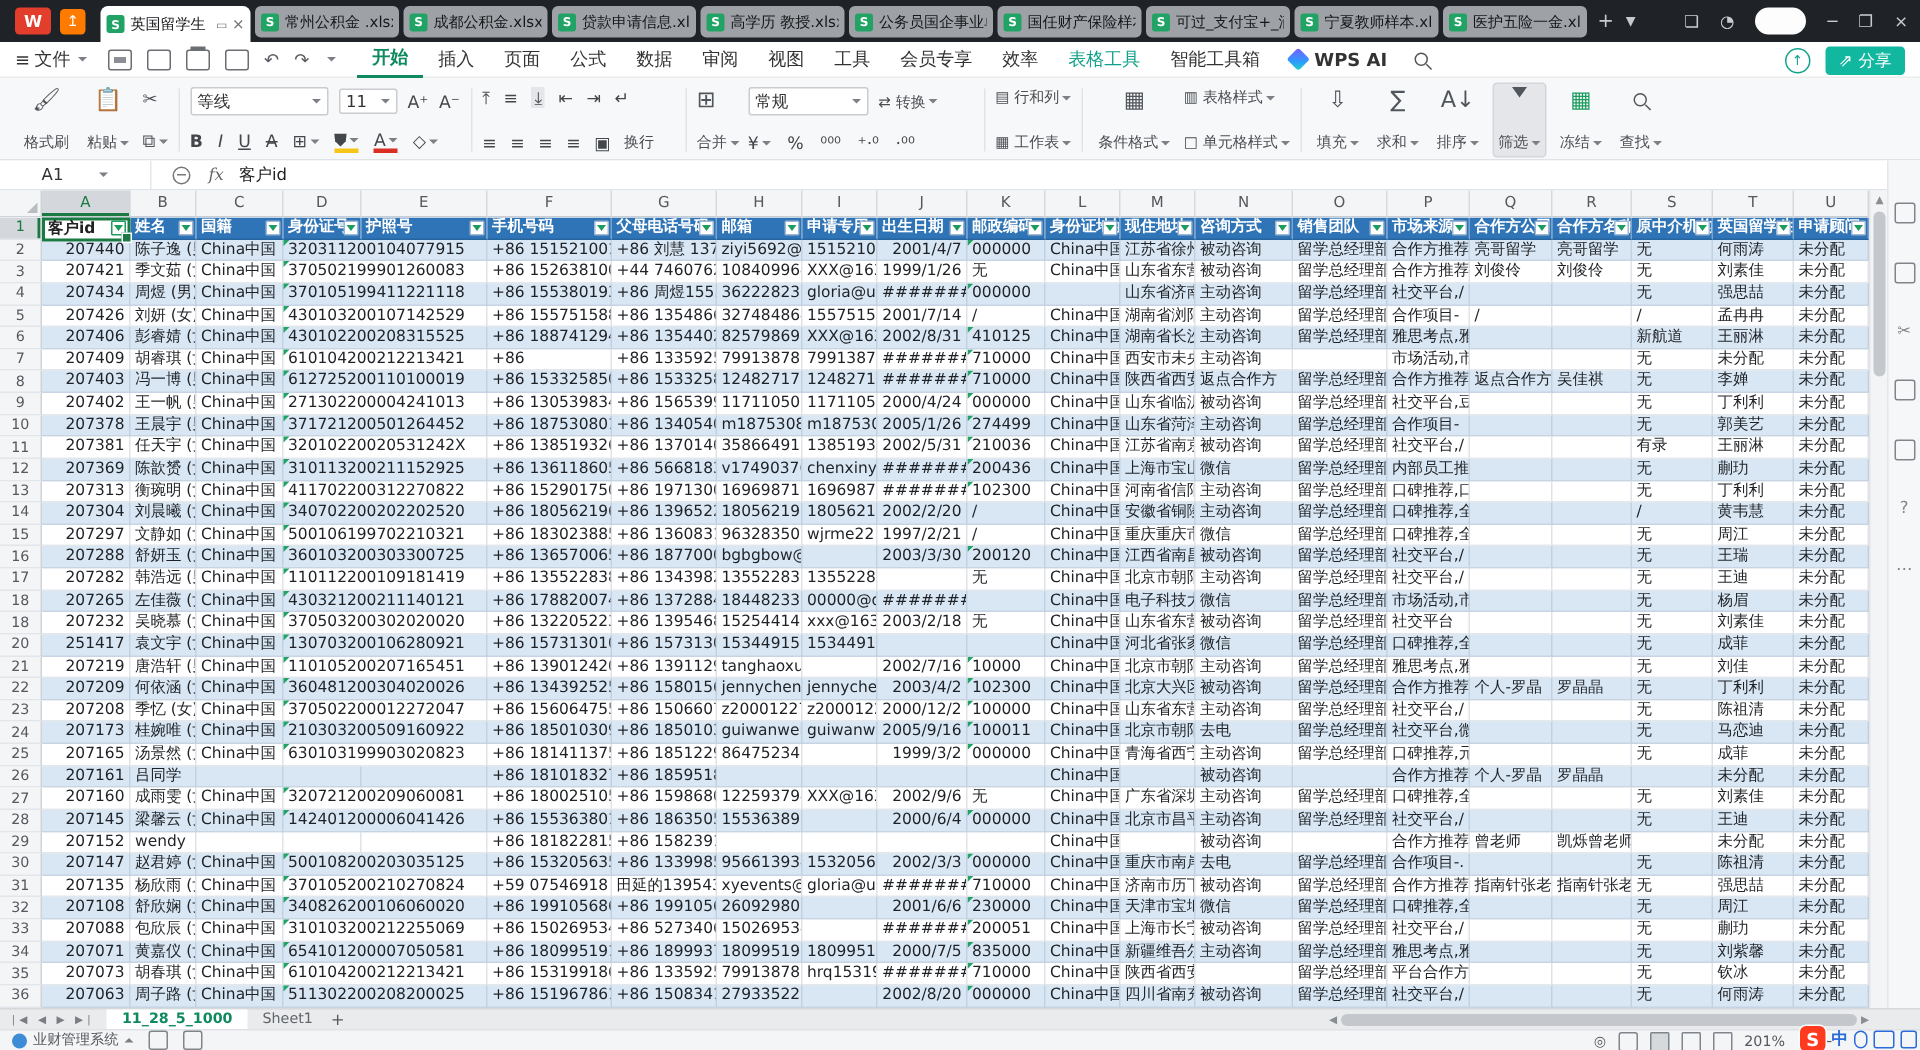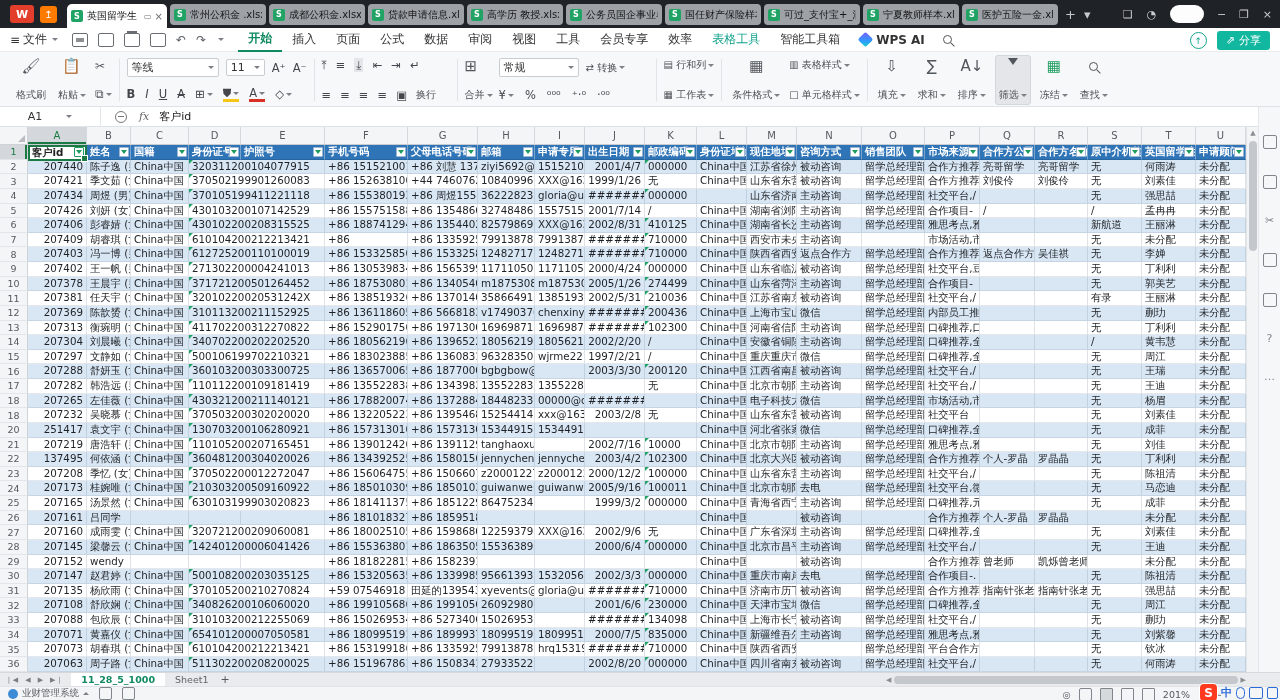--- a/index.html
+++ b/index.html
@@ -884,21 +884,21 @@
       <div class="rn">18</div>
       <div class="cell ar" style="width: 59px;">207232</div>
       <div class="cell" style="width: 44px;">吴晓慕 (女)</div>
       <div class="cell" style="width: 58px;">China中国</div>
       <div class="cell ovf gmark" style="width: 52px;">370503200302020020</div>
       <div class="cell" style="width: 84px;"></div>
       <div class="cell" style="width: 83px;">+86 132205223</div>
       <div class="cell" style="width: 70px;">+86 13954682511</div>
       <div class="cell" style="width: 57px;">152544145</div>
       <div class="cell" style="width: 50px;">xxx@163.co</div>
-      <div class="cell ar" style="width: 60px;">2003/2/8</div>
+      <div class="cell ar" style="width: 60px;">2003/2/18</div>
       <div class="cell" style="width: 52px;">无</div>
       <div class="cell" style="width: 50px;">China中国</div>
       <div class="cell" style="width: 50px;">山东省东营市</div>
       <div class="cell" style="width: 65px;">被动咨询</div>
       <div class="cell" style="width: 63px;">留学总经理部</div>
       <div class="cell" style="width: 55px;">社交平台</div>
       <div class="cell" style="width: 55px;"></div>
       <div class="cell" style="width: 53px;"></div>
       <div class="cell" style="width: 54px;">无</div>
       <div class="cell" style="width: 54px;">刘素佳</div>
@@ -947,21 +947,21 @@
       <div class="cell" style="width: 63px;">留学总经理部</div>
       <div class="cell" style="width: 55px;">雅思考点,雅</div>
       <div class="cell" style="width: 55px;"></div>
       <div class="cell" style="width: 53px;"></div>
       <div class="cell" style="width: 54px;">无</div>
       <div class="cell" style="width: 54px;">刘佳</div>
       <div class="cell" style="width: 50px;">未分配</div>
     </div>
     <div class="row band">
       <div class="rn">22</div>
-      <div class="cell ar" style="width: 59px;">137495</div>
+      <div class="cell ar" style="width: 59px;">207209</div>
       <div class="cell" style="width: 44px;">何依涵 (女)</div>
       <div class="cell" style="width: 58px;">China中国</div>
       <div class="cell ovf gmark" style="width: 52px;">360481200304020026</div>
       <div class="cell" style="width: 84px;"></div>
       <div class="cell" style="width: 83px;">+86 134392525</div>
       <div class="cell" style="width: 70px;">+86 15801565915</div>
       <div class="cell" style="width: 57px;">jennychen</div>
       <div class="cell" style="width: 50px;">jennychen</div>
       <div class="cell ar" style="width: 60px;">2003/4/2</div>
       <div class="cell gmark" style="width: 52px;">102300</div>
@@ -1221,21 +1221,21 @@
       <div class="cell ar" style="width: 59px;">207088</div>
       <div class="cell" style="width: 44px;">包欣辰 (女)</div>
       <div class="cell" style="width: 58px;">China中国</div>
       <div class="cell ovf gmark" style="width: 52px;">310103200212255069</div>
       <div class="cell" style="width: 84px;"></div>
       <div class="cell" style="width: 83px;">+86 150269534</div>
       <div class="cell" style="width: 70px;">+86 52734062</div>
       <div class="cell" style="width: 57px;">150269534</div>
       <div class="cell" style="width: 50px;"></div>
       <div class="cell ar" style="width: 60px;">########</div>
-      <div class="cell gmark" style="width: 52px;">134098</div>
+      <div class="cell gmark" style="width: 52px;">200051</div>
       <div class="cell" style="width: 50px;">China中国</div>
       <div class="cell" style="width: 50px;">上海市长宁区</div>
       <div class="cell" style="width: 65px;">被动咨询</div>
       <div class="cell" style="width: 63px;">留学总经理部</div>
       <div class="cell" style="width: 55px;">社交平台,/</div>
       <div class="cell" style="width: 55px;"></div>
       <div class="cell" style="width: 53px;"></div>
       <div class="cell" style="width: 54px;">无</div>
       <div class="cell" style="width: 54px;">蒯玏</div>
       <div class="cell" style="width: 50px;">未分配</div>

